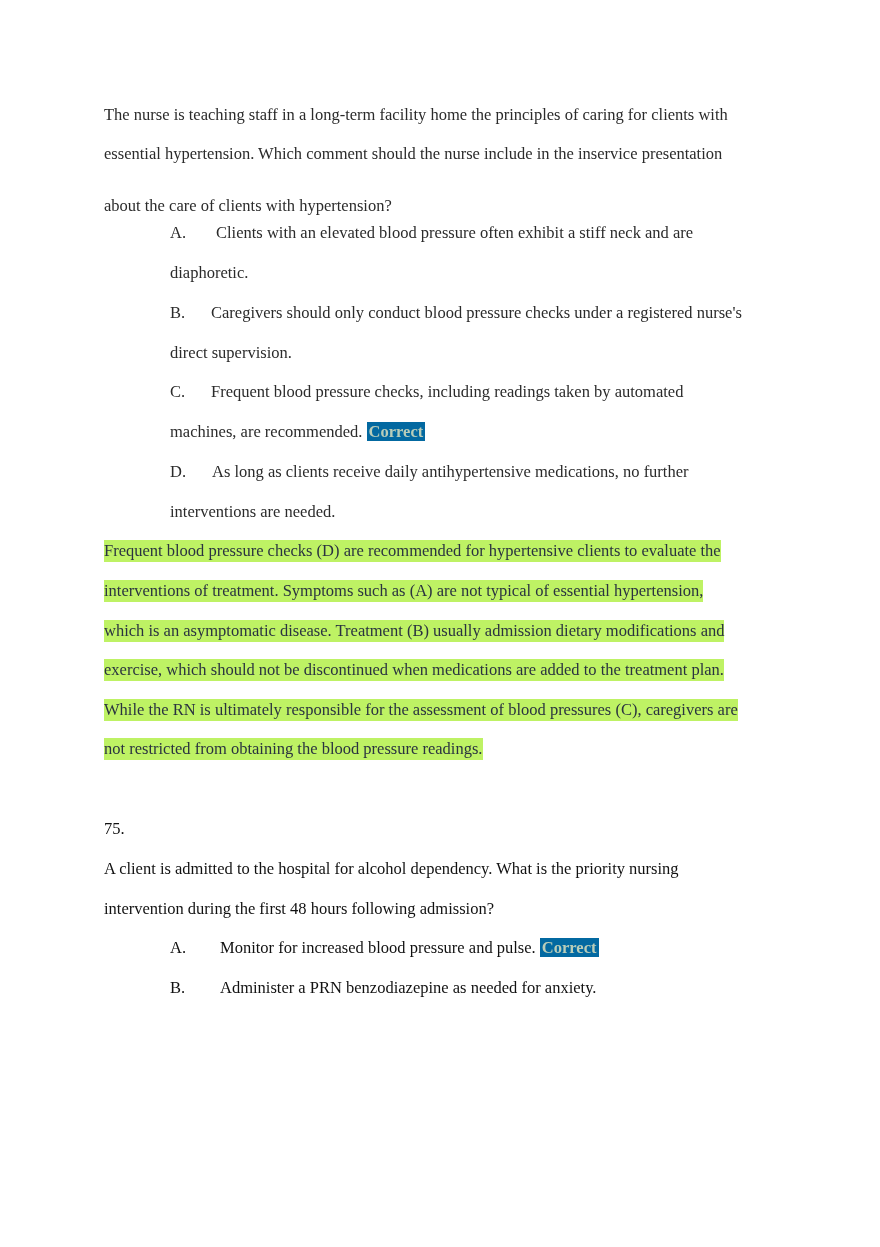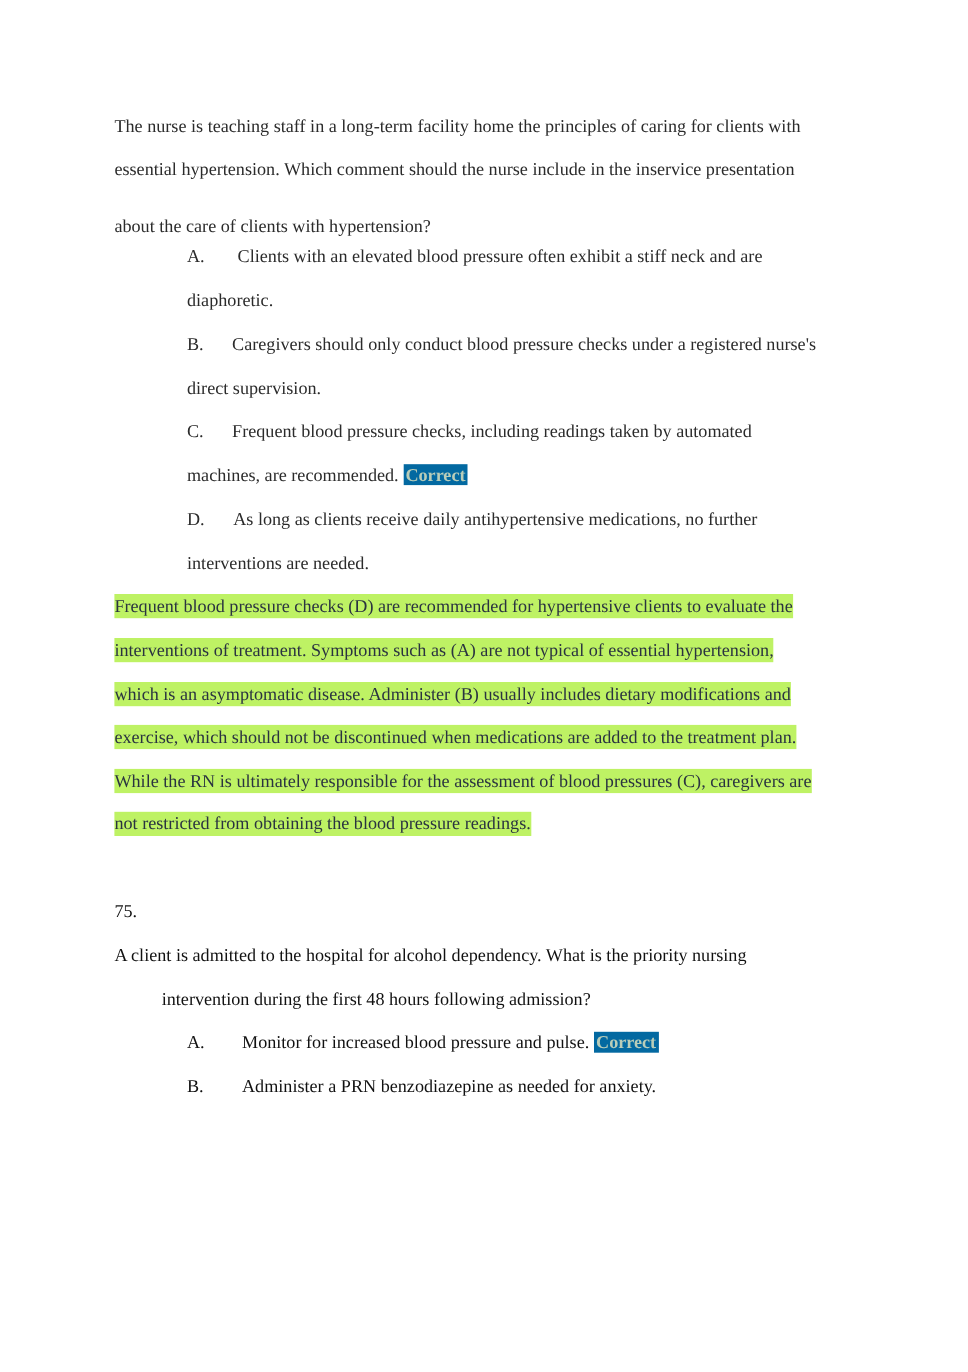--- a/index.html
+++ b/index.html
@@ -82,31 +82,31 @@
   <div>
     <div class="line q-text" style="top:461px;left:66px;">
       <span class="opt-letter" style="width:42px;">D.</span><span>As long as clients receive daily antihypertensive medications, no further</span>
     </div>
     <div class="line q-text" style="top:501px;left:66px;">interventions are needed.</div>
   </div>
 
   <div>
     <div class="line" style="top:540px;left:0;"><span class="hl">Frequent blood pressure checks (D) are recommended for hypertensive clients to evaluate the</span></div>
     <div class="line" style="top:580px;left:0;"><span class="hl">interventions of treatment. Symptoms such as (A) are not typical of essential hypertension,</span></div>
-    <div class="line" style="top:620px;left:0;"><span class="hl">which is an asymptomatic disease. Administer (B) usually includes dietary modifications and</span></div>
+    <div class="line" style="top:620px;left:0;"><span class="hl">which is an asymptomatic disease. Treatment (B) usually admission dietary modifications and</span></div>
     <div class="line" style="top:659px;left:0;"><span class="hl">exercise, which should not be discontinued when medications are added to the treatment plan.</span></div>
     <div class="line" style="top:699px;left:0;"><span class="hl">While the RN is ultimately responsible for the assessment of blood pressures (C), caregivers are</span></div>
     <div class="line" style="top:738px;left:0;"><span class="hl">not restricted from obtaining the blood pressure readings.</span></div>
   </div>
 
   <div class="line q2" style="top:818px;left:0;">75.</div>
 
   <div>
     <div class="line q2" style="top:858px;left:0;">A client is admitted to the hospital for alcohol dependency. What is the priority nursing</div>
-    <div class="line q2" style="top:898px;left:0;margin-left:43px;">intervention during the first 48 hours following admission?</div>
+    <div class="line q2" style="top:898px;left:0;">intervention during the first 48 hours following admission?</div>
   </div>
 
   <div>
     <div class="line q2" style="top:937px;left:66px;">
       <span class="opt-letter" style="width:50px;">A.</span><span>Monitor for increased blood pressure and pulse.</span>
       <span class="badge">Correct</span>
     </div>
   </div>
 
   <div>

